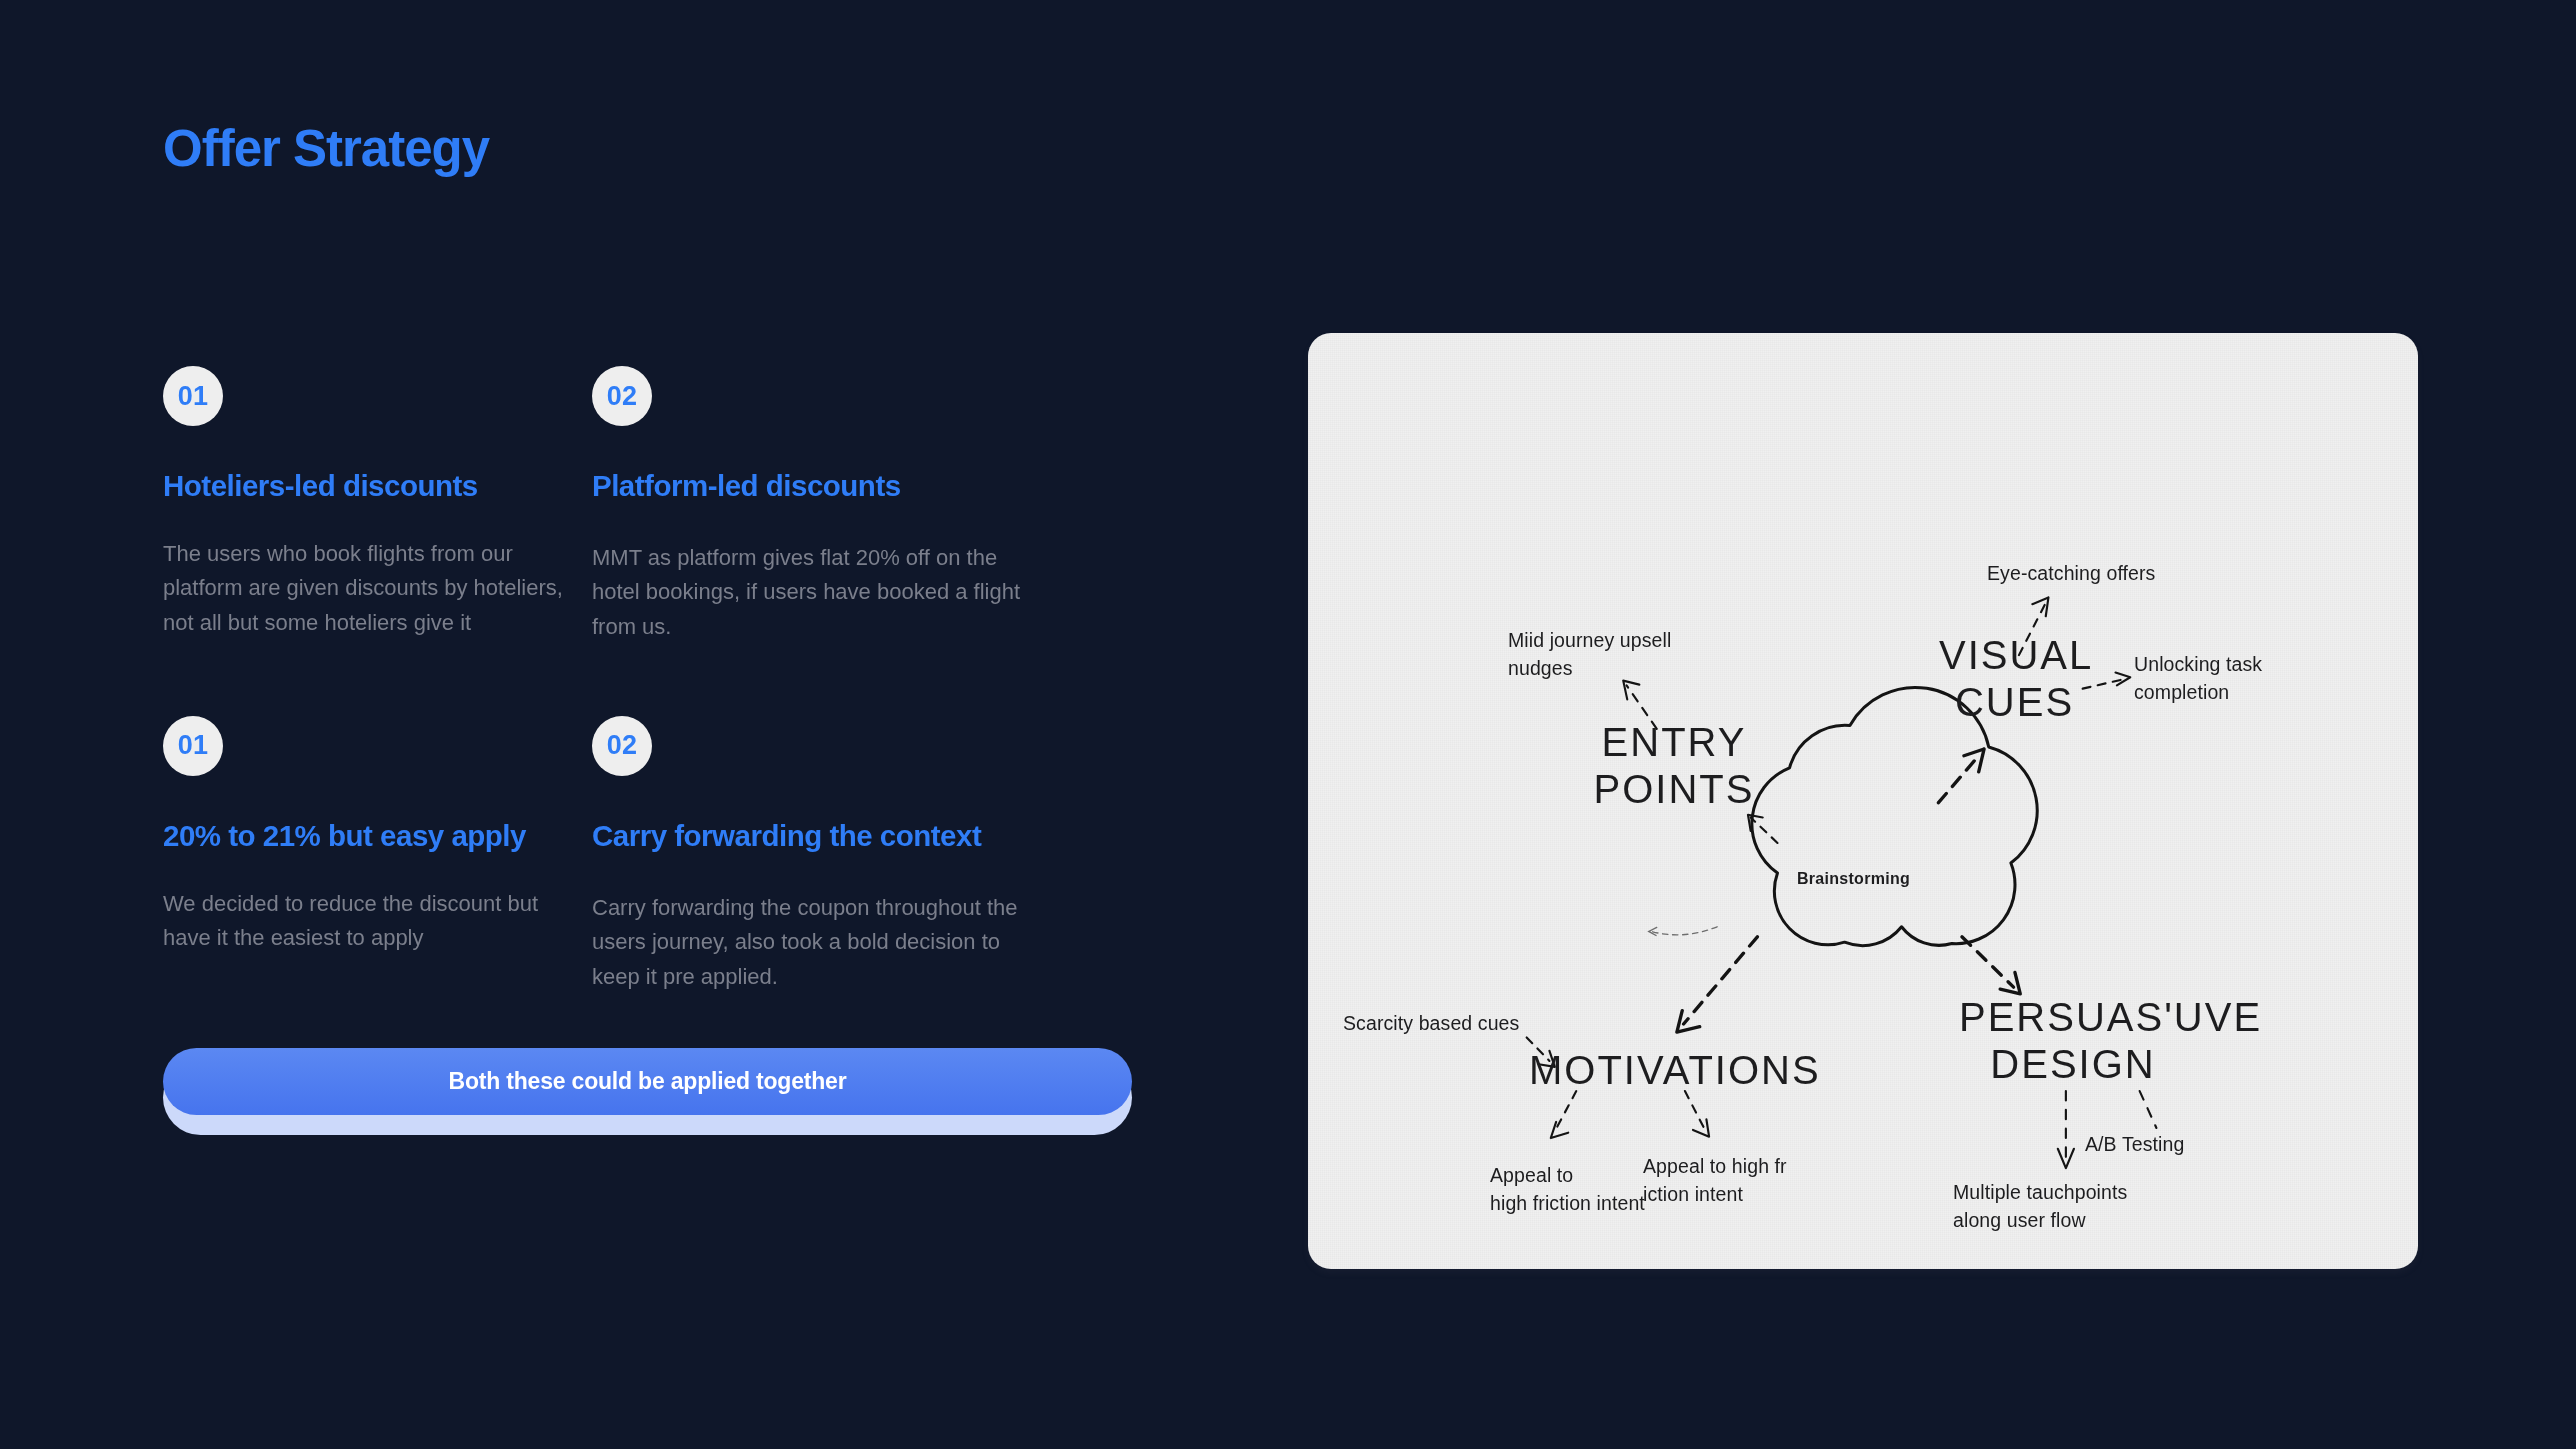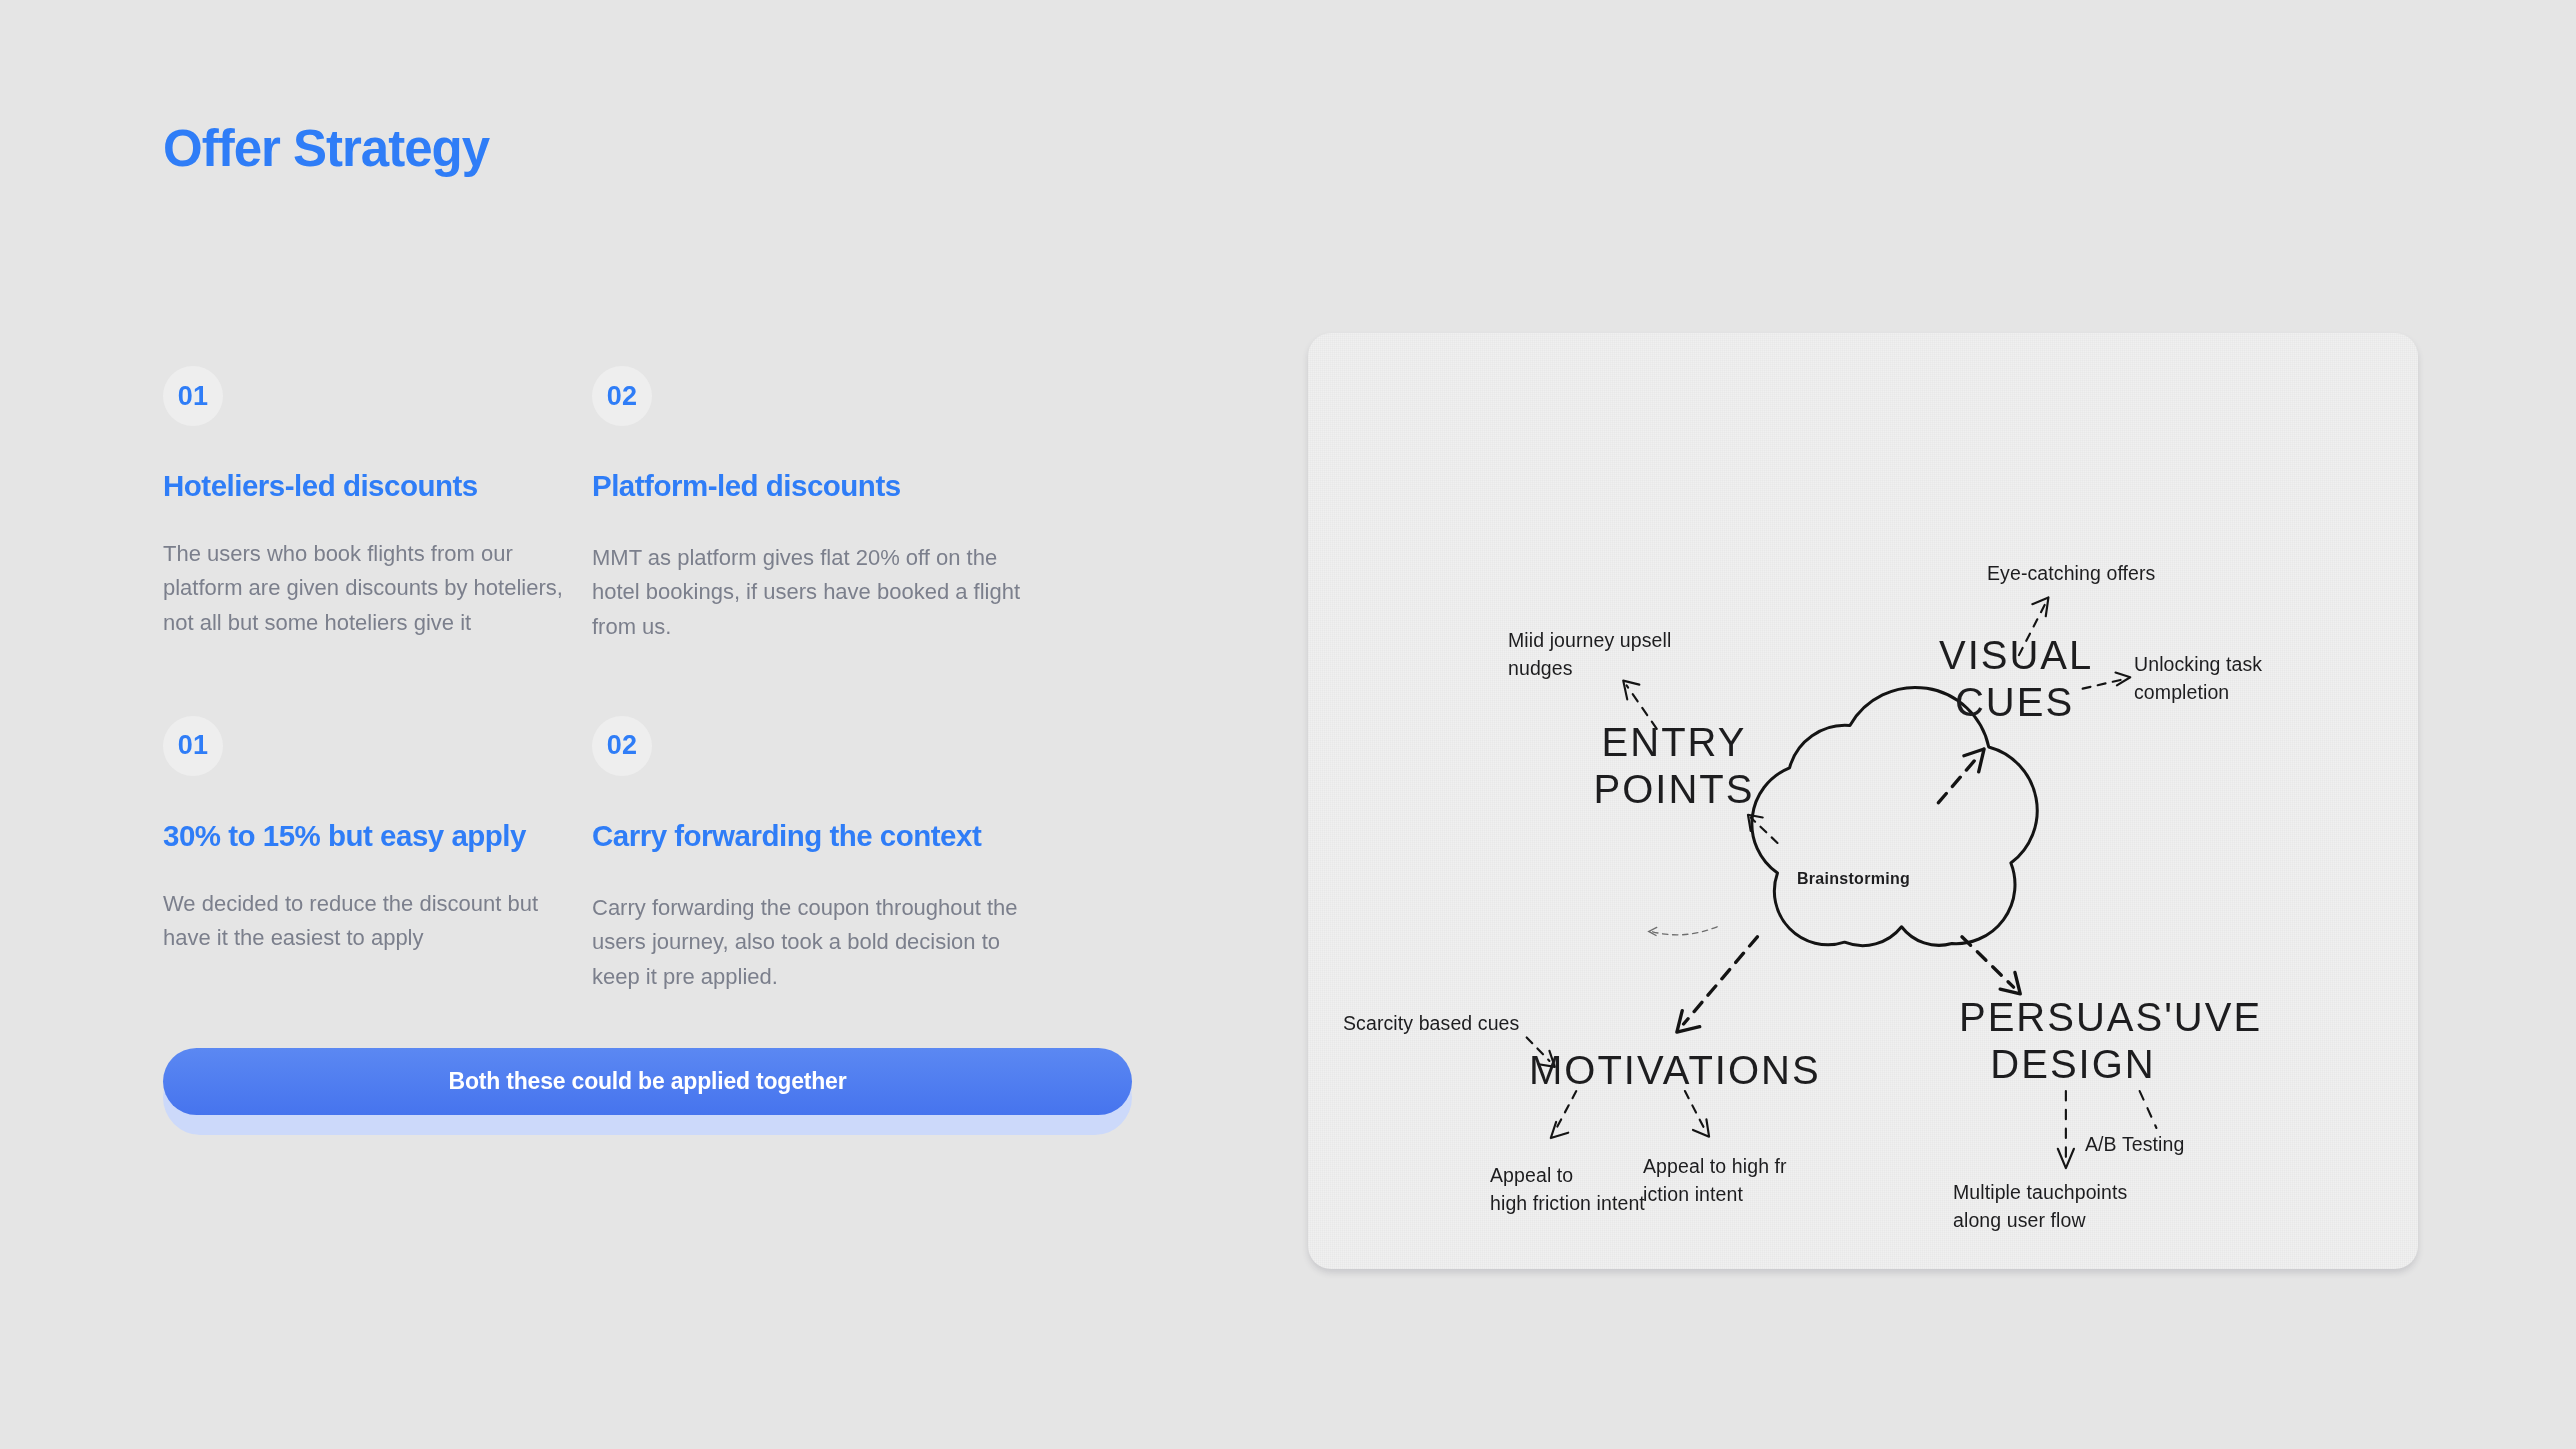--- a/index.html
+++ b/index.html
@@ -9,21 +9,21 @@
     height: 1450px;
     background: #ffffff;
     font-family: "Liberation Sans", sans-serif;
     overflow: hidden;
   }
 
   .page {
     position: relative;
     width: 2576px;
     height: 1450px;
-    background: #e5e5e5;
+    background: #0f172a;
   }
 
   
   .page-title {
     position: absolute;
     left: 163px;
     top: 119px;
     font-size: 51px;
     font-weight: 700;
     letter-spacing: -1px;
@@ -184,21 +184,21 @@
         <div class="card-title">Platform-led discounts</div>
         <div class="card-body w-narrow">MMT as platform gives flat 20% off on the hotel bookings, if users have booked a flight from us.</div>
       </div>
 
     </div>
 
     <div class="card-row row-2">
 
       <div class="card">
         <div class="badge">01</div>
-        <div class="card-title">30% to 15% but easy apply</div>
+        <div class="card-title">20% to 21% but easy apply</div>
         <div class="card-body">We decided to reduce the discount but have it the easiest to apply</div>
       </div>
 
       <div class="card">
         <div class="badge">02</div>
         <div class="card-title">Carry forwarding the context</div>
         <div class="card-body w-narrow">Carry forwarding the coupon throughout the users journey, also took a bold decision to keep it pre applied.</div>
       </div>
 
     </div>

